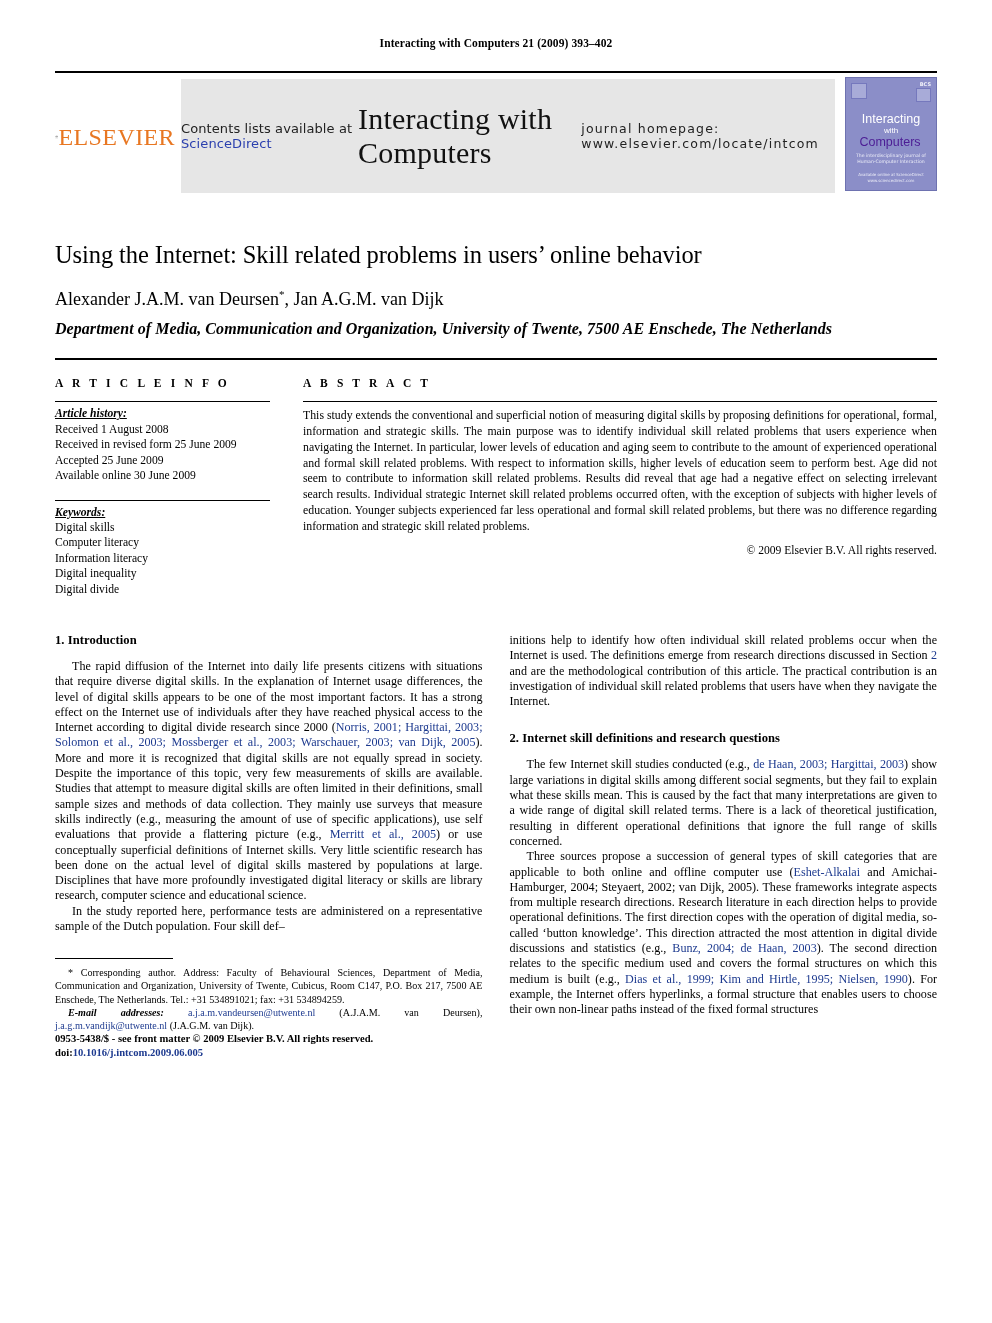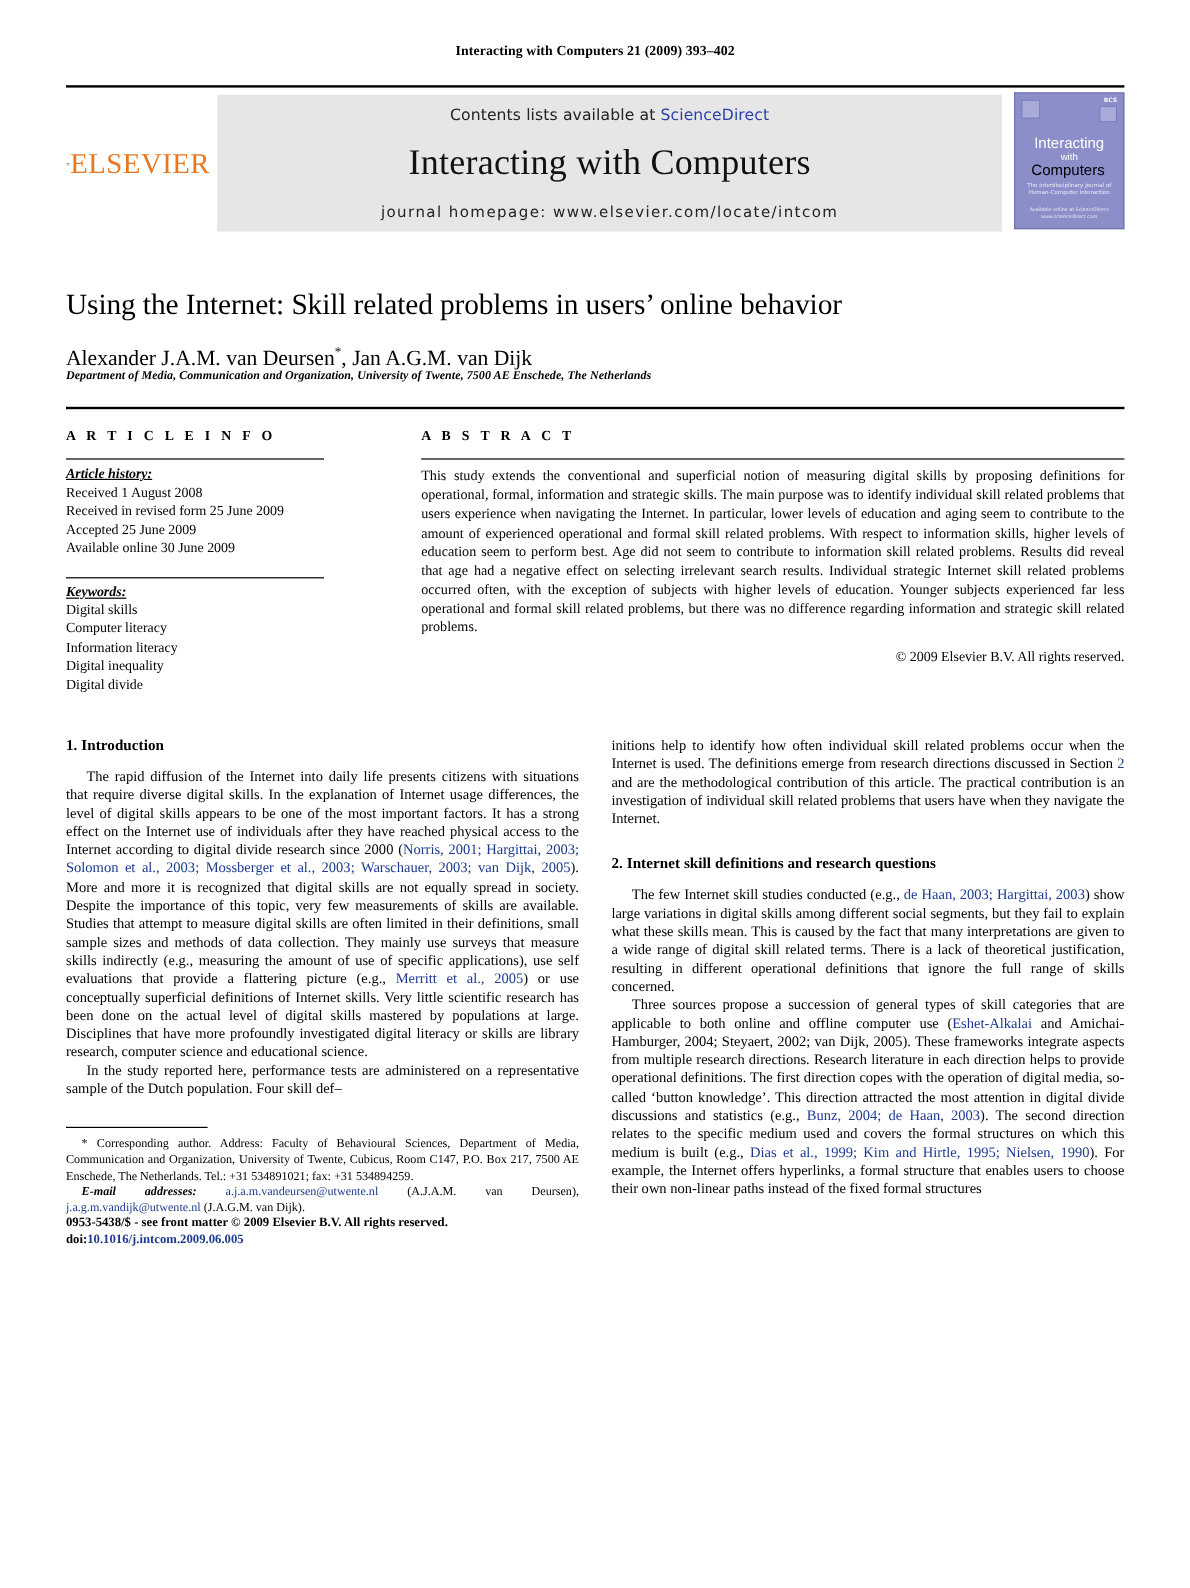--- a/index.html
+++ b/index.html
@@ -58,21 +58,21 @@
     letter-spacing: .4px;
     line-height: 1;
     margin-top: 1px;
     font-weight: 400;
   }
   .banner {
     flex: 1 1 auto;
     background: #e6e6e6;
     margin: 2px 10px 2px 6px;
     display: flex;
-    flex-direction: column;
+    flex-direction: row;
     justify-content: space-between;
     align-items: center;
     padding: 10px 0 9px 0;
     box-sizing: border-box;
   }
   .banner-top {
     font-family: "DejaVu Sans", sans-serif;
     font-size: 13px;
     color: #222;
     letter-spacing: .1px;
@@ -118,56 +118,56 @@
     position:absolute; right:5px; top:4px;
     font-size:5px; font-weight:bold; color:#f3f3fb;
     line-height:1;
   }
   .cover .c-bcs-box {
     position:absolute; right:5px; top:10px;
     width:13px;height:12px;background:#a8abd8;border:1px solid #7578bd;
   }
   .cover .c-t1 { position:absolute; top:34px; left:0; right:0; font-size:12.5px; color:#fff; font-family:"Liberation Sans", sans-serif;}
   .cover .c-t2 { position:absolute; top:48px; left:0; right:0; font-size:8px; color:#fff; font-family:"Liberation Sans", sans-serif;}
-  .cover .c-t3 { position:absolute; top:57px; left:0; right:2px; font-size:12.5px; color:#000000; font-family:"Liberation Sans", sans-serif;}
+  .cover .c-t3 { position:absolute; top:57px; left:0; right:2px; font-size:12.5px; color:#4c1d95; font-family:"Liberation Sans", sans-serif;}
   .cover .c-sub { position:absolute; top:75px; left:3px; right:3px; font-size:4.6px; line-height:1.5; color:#edeef8;}
   .cover .c-foot { position:absolute; bottom:5px; left:0; right:0; font-size:4px; color:#e9eaf6; line-height:1.6;}
   .cover .c-sdbar { width:34px;height:6px;background:#f0f0f8;margin:2px auto 1px auto;}
 
   
   .title-block { margin-top: 46px; }
   .article-title {
     font-size: 24.5px;
     font-weight: 400;
     margin: 0;
     line-height: 1.15;
     letter-spacing: -.1px;
   }
   .authors {
     margin-top: 19px;
     font-size: 18px;
     line-height: 1.1;
   }
   .authors sup { font-size: 11px; vertical-align: super; }
   .affiliation {
-    font-size: 10px;
+    margin-top: 11px;
+    font-size: 16px;
     font-style: italic;
     font-weight: bold;
     letter-spacing: .05px;
   }
 
   
   .info-rule {
     border-top: 2.2px solid #000;
     margin-top: 20px;
   }
   .info-wrap {
     display: flex;
     margin-top: 17px;
-    gap: 48px;
   }
   .col-info { flex: 0 0 243px; width: 243px; padding-right: 28px; box-sizing: border-box;}
   .col-abs  { flex: 1 1 auto; padding-left: 5px;}
   .sec-head {
     font-size: 11.5px;
     font-weight: bold;
     letter-spacing: 3.2px;
     margin-bottom: 12px;
   }
   .hr-thin { border-top: 1.6px solid #000; }

